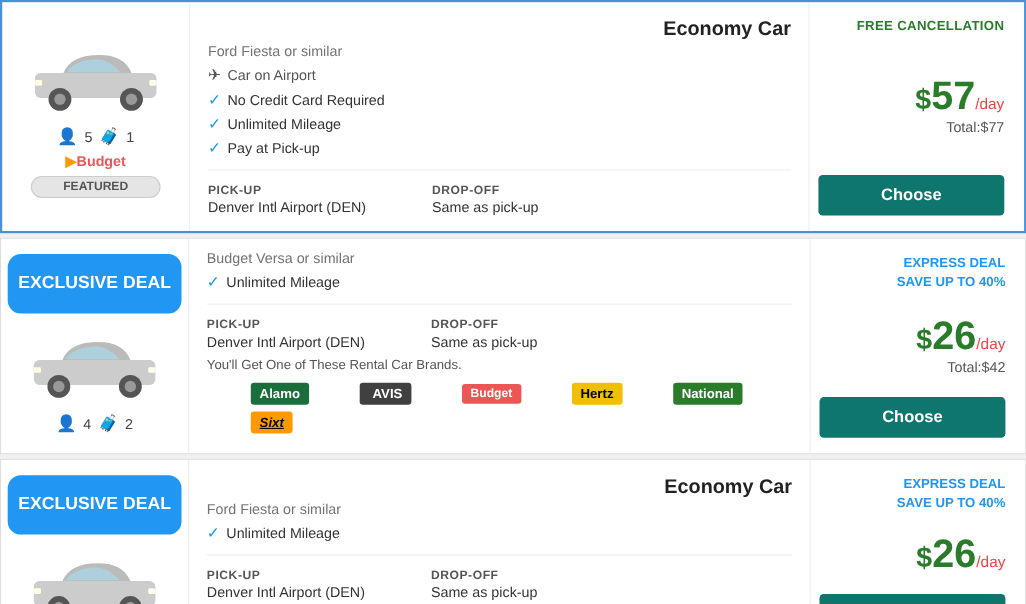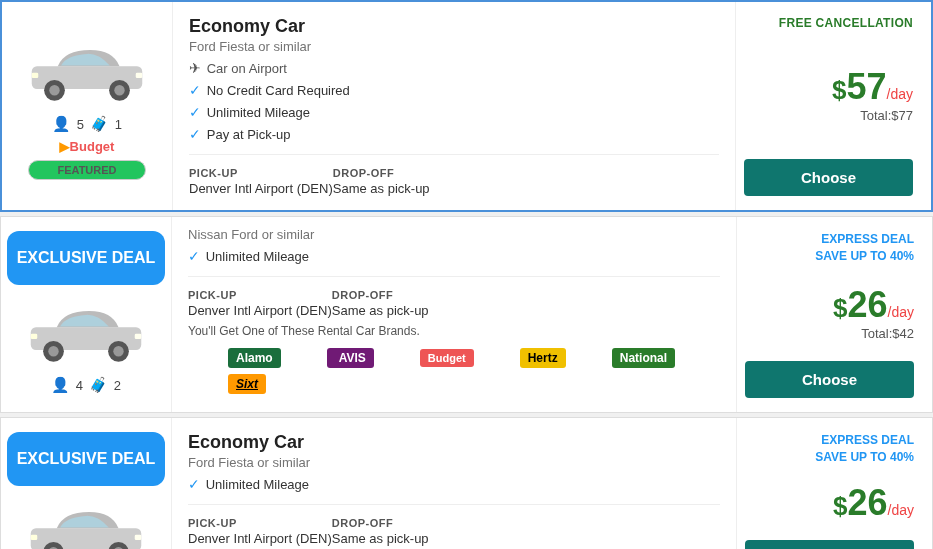--- a/index.html
+++ b/index.html
@@ -33,21 +33,21 @@
       background: #2196f3;
       color: #fff;
       font-size: 16px;
       font-weight: bold;
       border-radius: 12px;
       padding: 18px 10px;
       margin-bottom: 8px;
       white-space: nowrap;
     }
     .badge-featured {
-      background: #22c55e;
+      background: #e5e5e5;
       color: #555;
       font-size: 11px;
       font-weight: bold;
       border-radius: 12px;
       padding: 3px 28px;
       margin-top: 6px;
       border: 1px solid #ccc;
     }
 
     .car-img {
@@ -83,20 +83,21 @@
       flex-direction: column;
       gap: 6px;
       border-left: 1px solid #eee;
       border-right: 1px solid #eee;
     }
 
     .car-title {
       font-size: 18px;
       font-weight: bold;
       color: #222;
+      text-align: right;
     }
     .car-subtitle {
       font-size: 13px;
       color: #737373;
       margin-top: -4px;
     }
 
     .feature-row {
       display: flex;
       align-items: center;
@@ -112,20 +113,21 @@
       gap: 6px;
       font-size: 13px;
       color: #555;
     }
     .plane-icon { font-size: 14px; }
 
     .divider { border: none; border-top: 1px solid #eee; margin: 6px 0; }
 
     .pickup-dropoff {
       display: flex;
+      gap: 60px;
       font-size: 13px;
     }
     .pickup-dropoff .label {
       font-size: 11px;
       font-weight: bold;
       color: #555;
       letter-spacing: 0.5px;
       margin-bottom: 2px;
     }
     .pickup-dropoff .value { color: #333; }
@@ -141,21 +143,21 @@
 
     .brand-tag {
       padding: 3px 8px;
       border-radius: 3px;
       font-size: 12px;
       font-weight: bold;
       color: #fff;
       margin-left: 40px;
     }
     .brand-alamo { background: #1a6e3c; }
-    .brand-avis { background: #701a75; padding-left: 12px; }
+    .brand-avis { background: #404040; padding-left: 12px; }
     .brand-budget2 { background: #e55; font-size: 11px; }
     .brand-hertz { background: #f0c000; color: #000; }
     .brand-national { background: #2a7c2a; }
     .brand-sixt { background: #f90; color: #000; font-style: italic; text-decoration: underline; }
 
     .card-right {
       width: 195px;
       min-width: 195px;
       display: flex;
       flex-direction: column;
@@ -309,21 +311,21 @@
 
       <div class="meta-row">
         <span class="meta-icon">👤</span>
         <span>4</span>
         <span class="meta-icon">🧳</span>
         <span>2</span>
       </div>
 
       </div>
       <div class="card-middle">
-        <div class="car-subtitle">Nissan Ford or similar</div>
+        <div class="car-subtitle">Budget Versa or similar</div>
 
         <div class="feature-row">
         <span class="check-icon">✓</span>
         <span>Unlimited Mileage</span>
       </div>
         <hr class="divider">
         <div class="pickup-dropoff">
           <div>
             <div class="label">PICK-UP</div>
             <div class="value">Denver Intl Airport (DEN)</div>

